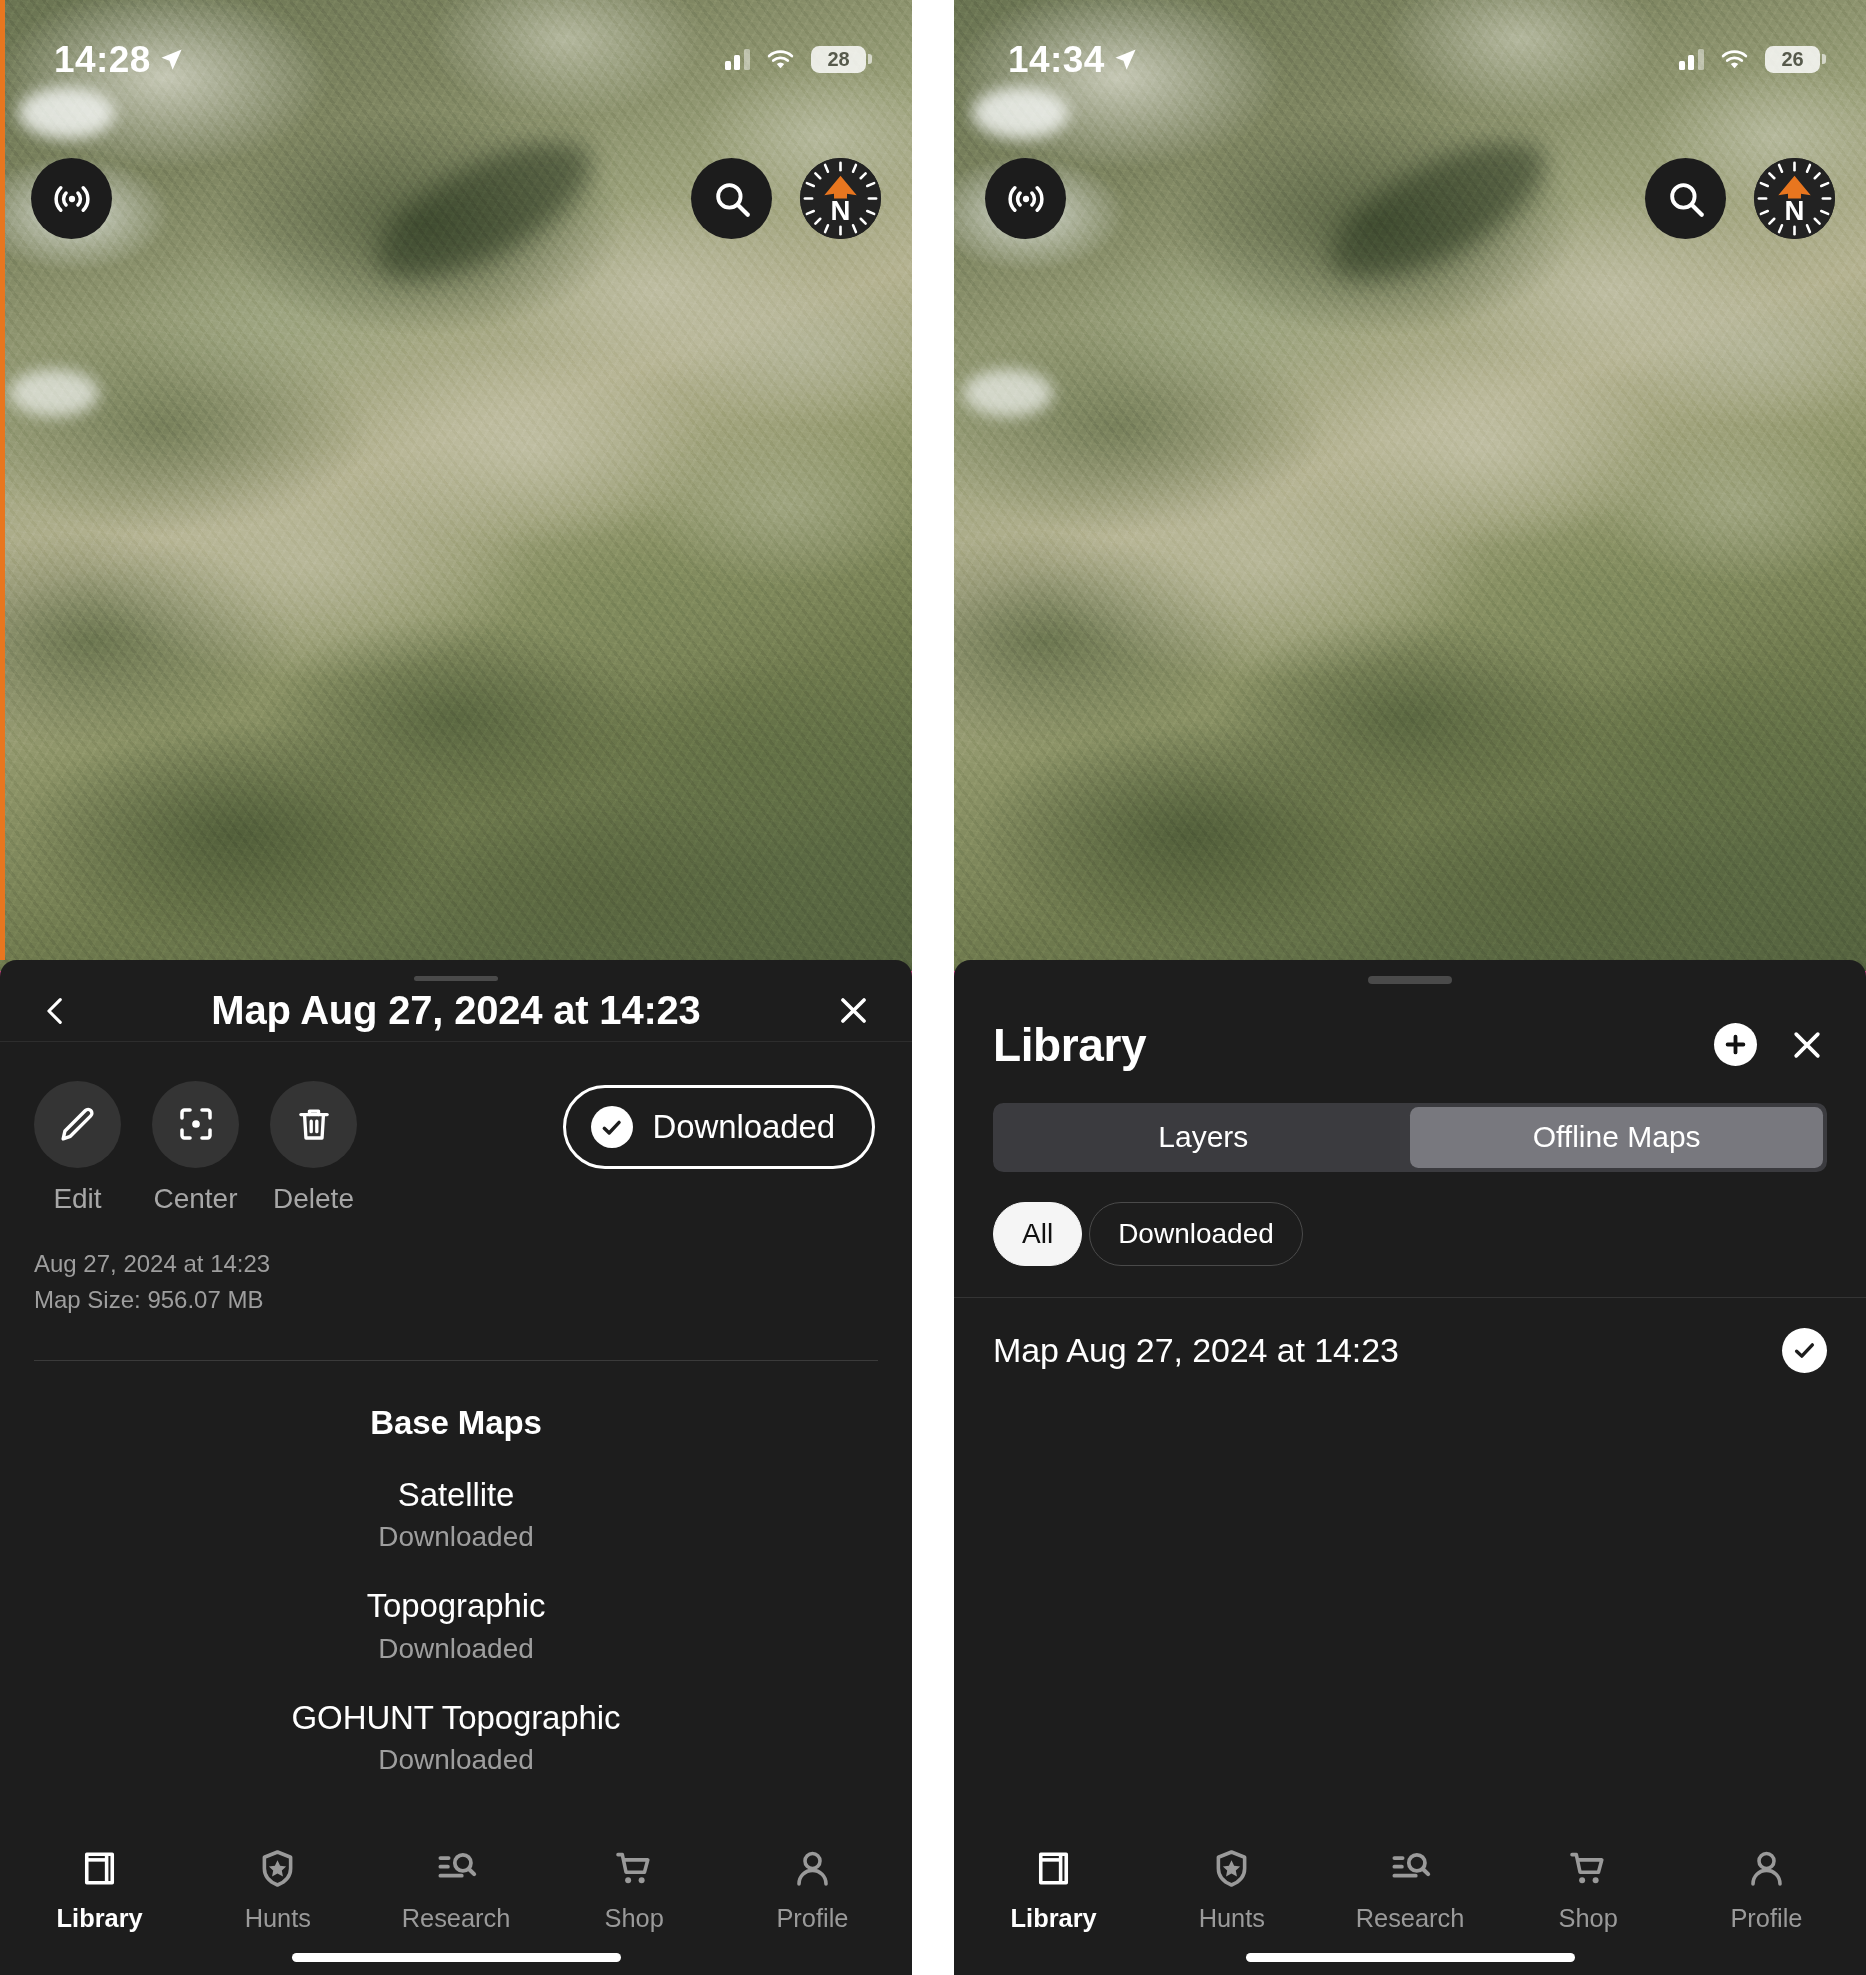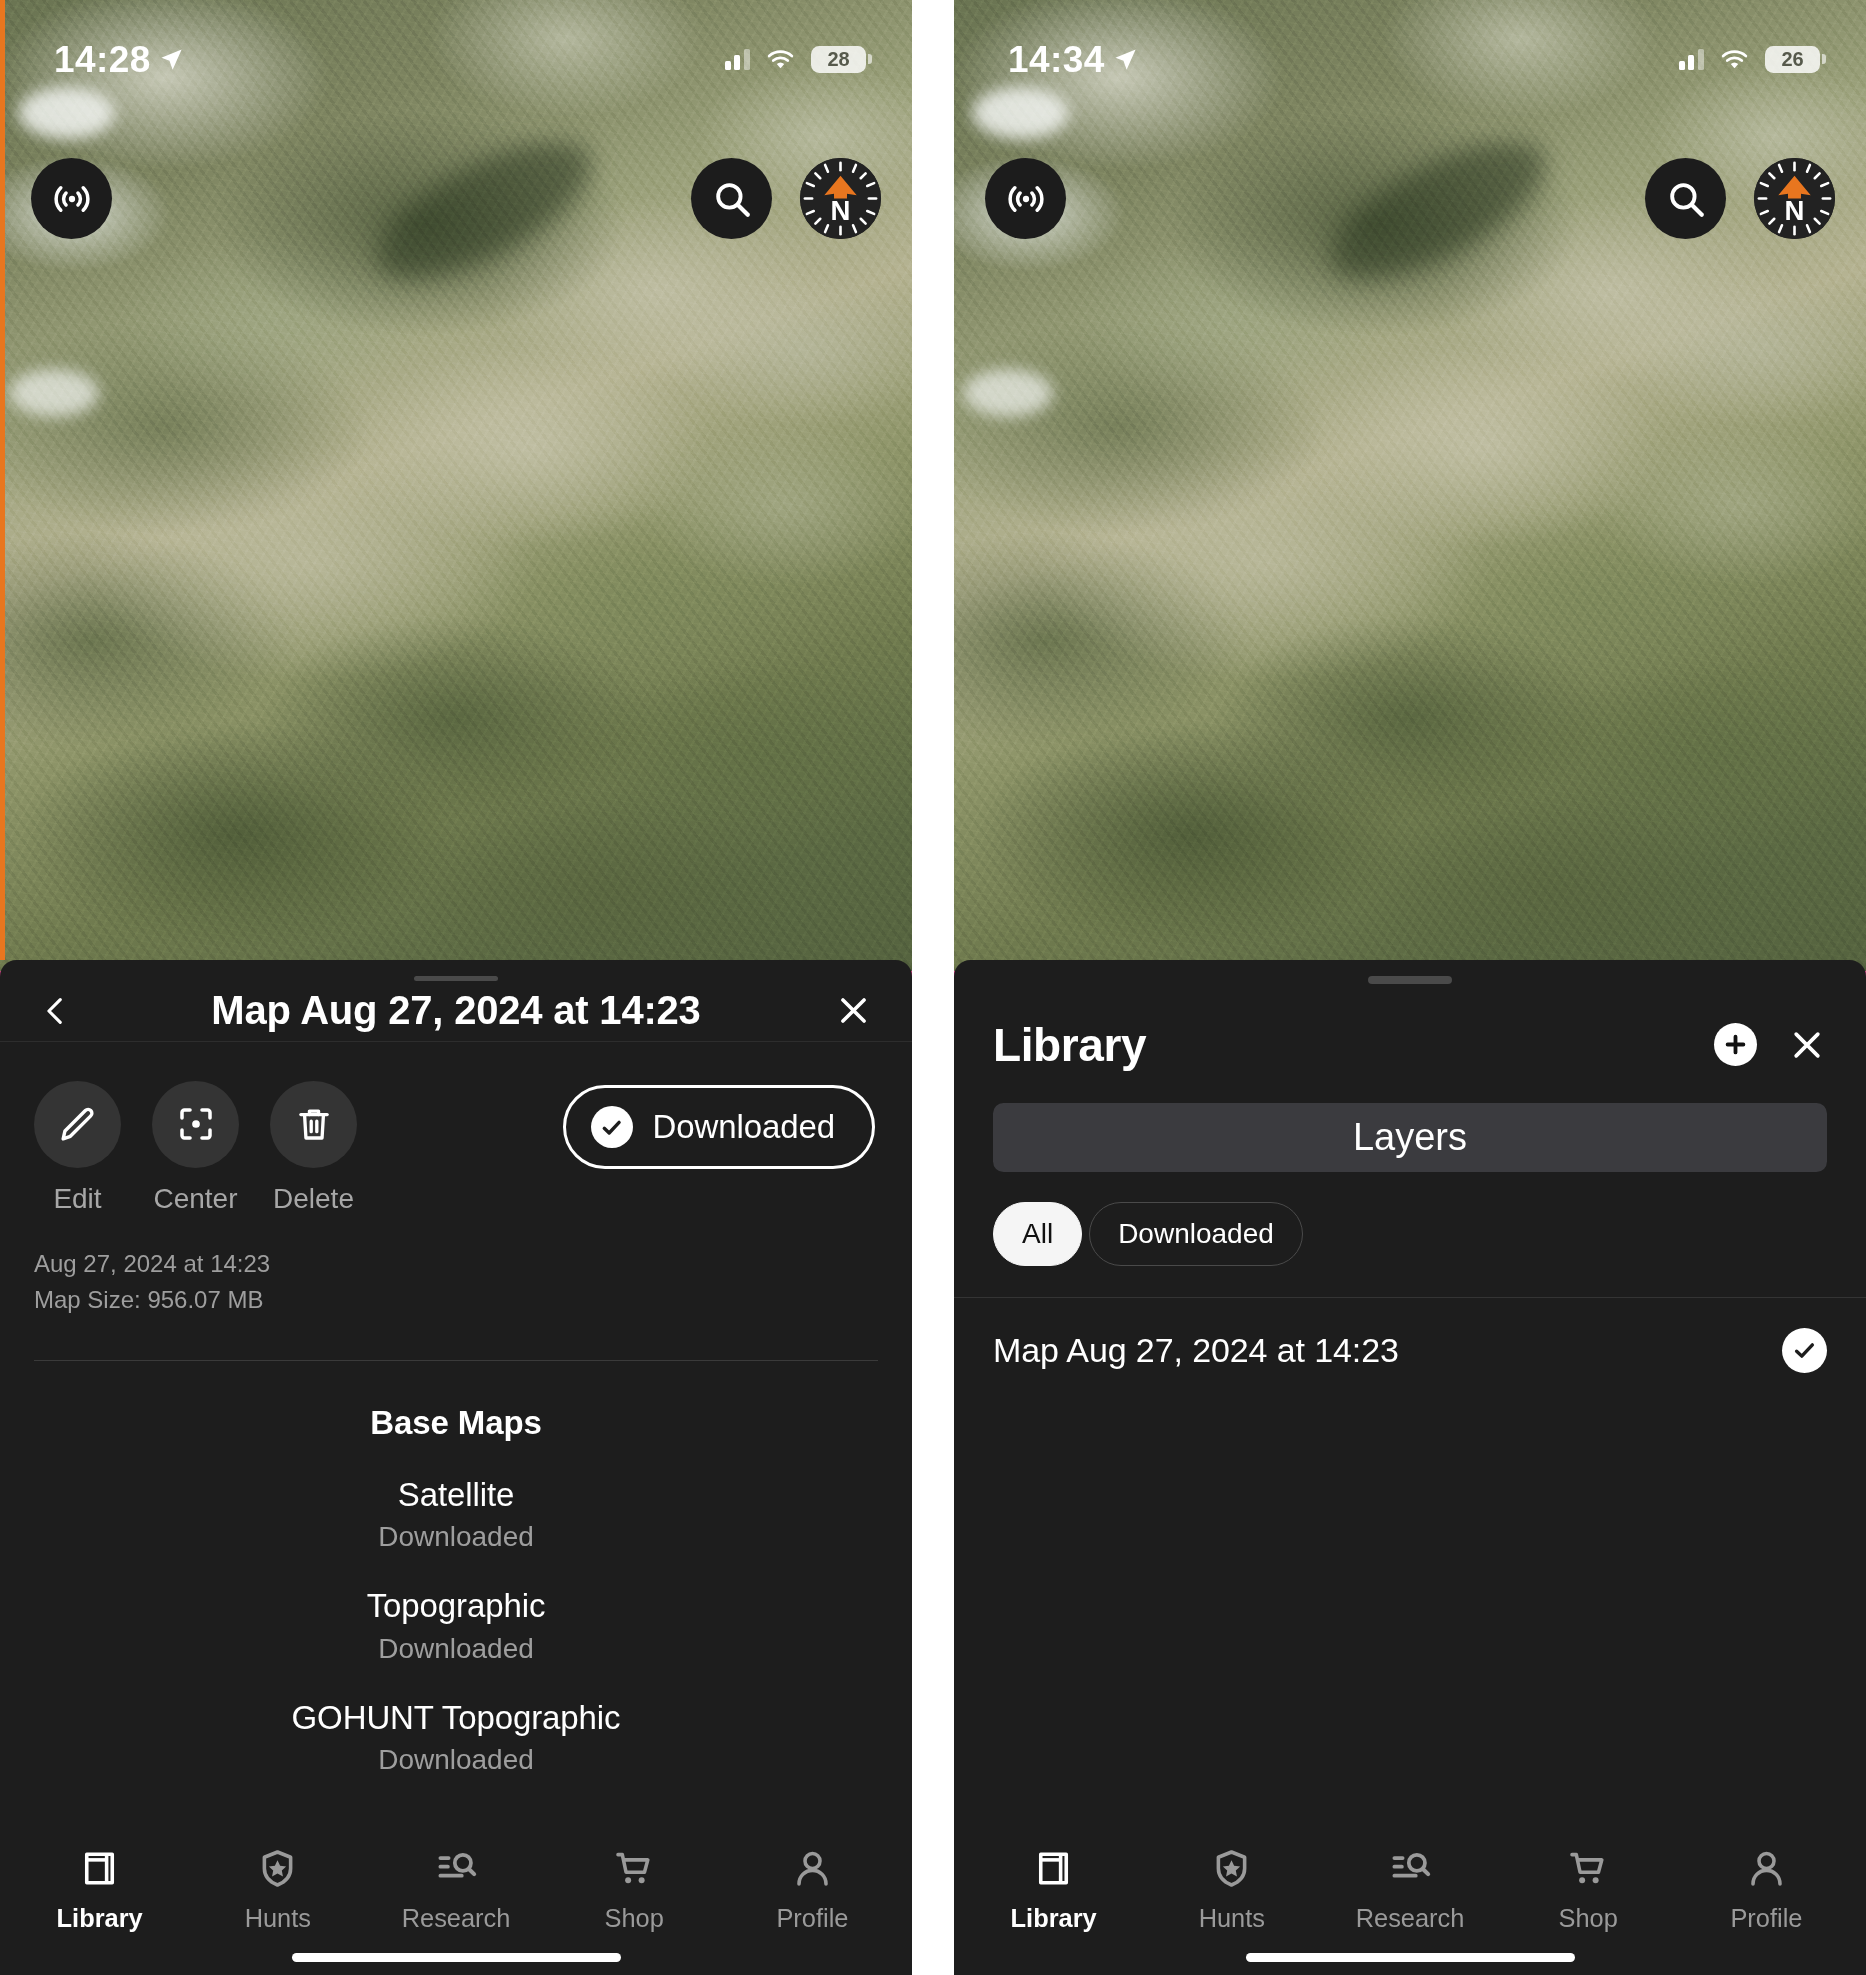--- a/index.html
+++ b/index.html
@@ -163,21 +163,21 @@
   .plus-btn {
     width:43px; height:43px; border-radius:50%; background:#fff;
     display:flex; align-items:center; justify-content:center; cursor:pointer;
   }
   .seg {
     margin:31px 39px 0; height:69px; background:#3b3b3f; border-radius:10.5px;
     display:flex; padding:3.7px;
   }
   .seg > div {
     flex:1; display:flex; align-items:center; justify-content:center;
-    font-size:38px; color:#fff; border-radius:8.2px; cursor:pointer;
+    font-size:30px; color:#fff; border-radius:8.2px; cursor:pointer;
   }
   .seg > div.active { background:#78787e; }
 
   .chips { display:flex; gap:7px; padding:30px 39px 0; }
   .chip {
     border-radius:45px; padding:15px 28px; font-size:28px; cursor:pointer;
     border:1.5px solid #4a4a4a; color:#fff; background:transparent;
   }
   .chip.on { background:#f5f5f5; color:#111; border-color:#f5f5f5; }
 
@@ -518,20 +518,21 @@
             </svg>
           </div>
           <svg width="40" height="40" viewBox="0 0 24 24">
             <path d="M5.5 5.5 18.5 18.5M18.5 5.5 5.5 18.5" stroke="#fff" stroke-width="2.2" stroke-linecap="round"></path>
           </svg>
         </div>
       </div>
 
       <div class="seg">
         <div>Layers</div>
+        <div class="active">Offline Maps</div>
       </div>
 
       <div class="chips">
         <div class="chip on">All</div>
         <div class="chip">Downloaded</div>
       </div>
 
       <div class="list-sep"></div>
 
       <div class="list-row">

